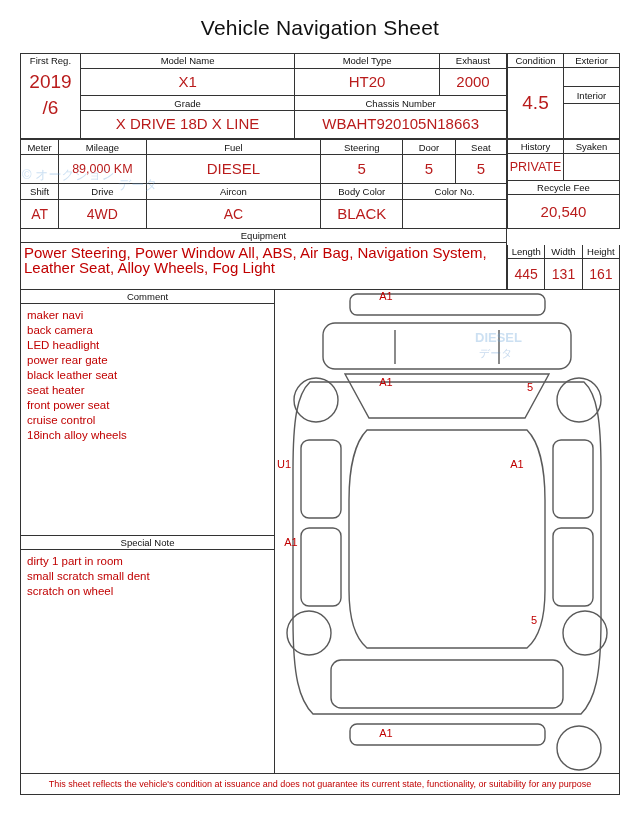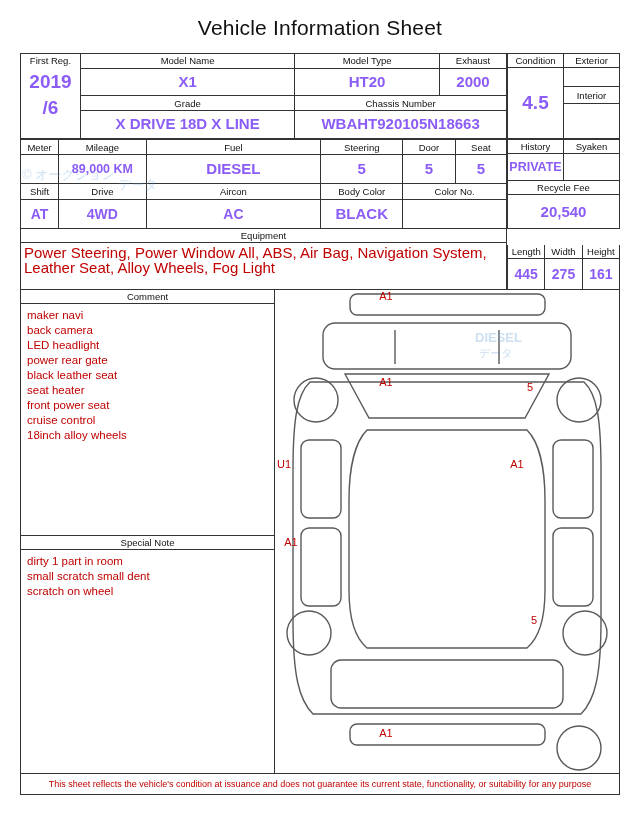--- a/index.html
+++ b/index.html
@@ -40,26 +40,25 @@
   .lbl {
     font-size: 9.5px;
     color: #111;
     text-align: center;
     line-height: 13px;
     height: 13px;
     background: #fff;
   }
   .val {
     font-size: 15px;
-    color: #8b5cf6;
+    color: #b91c1c;
     text-align: center;
     line-height: 22px;
     height: 24px;
     font-family: "Liberation Sans", sans-serif;
-    font-weight: bold;
   }
   .val.small { font-size: 12.5px; }
   .val.big { font-size: 19px; }
   .val.mid { font-size: 14px; }
 
   .main-wrap {
     position: absolute;
     left: 20px;
     top: 53px;
     width: 600px;
@@ -137,21 +136,21 @@
     font-family: "Liberation Sans", sans-serif;
   }
   .wm2 { font-size: 11px; color: #4a86c8; opacity: 0.3; }
   svg { display: block; }
 </style>
 </head>
 <body>
 
 <div class="sheet">
 
-  <div class="title">Vehicle Information Sheet</div>
+  <div class="title">Vehicle Navigation Sheet</div>
 
   <div class="main-wrap">
 
     <div class="row-flex">
 
       <table class="grid t-left">
         <colgroup>
           <col style="width:60px">
             <col style="width:215px">
             <col style="width:145px">
@@ -289,21 +288,21 @@
             <col style="width:37px">
           </colgroup>
         <tbody>
             <tr>
           <td class="lbl" style="border-top:none;">Length</td>
           <td class="lbl" style="border-top:none;">Width</td>
           <td class="lbl" style="border-top:none;">Height</td>
         </tr>
         <tr>
           <td class="val mid" style="height:30px;">445</td>
-          <td class="val mid" style="height:30px;">275</td>
+          <td class="val mid" style="height:30px;">131</td>
           <td class="val mid" style="height:30px;">161</td>
         </tr>
       </tbody>
         </table>
     </div>
 
     <div class="row-flex">
       <div>
         <div class="comment-box">
           <div class="comment-head">Comment</div>

